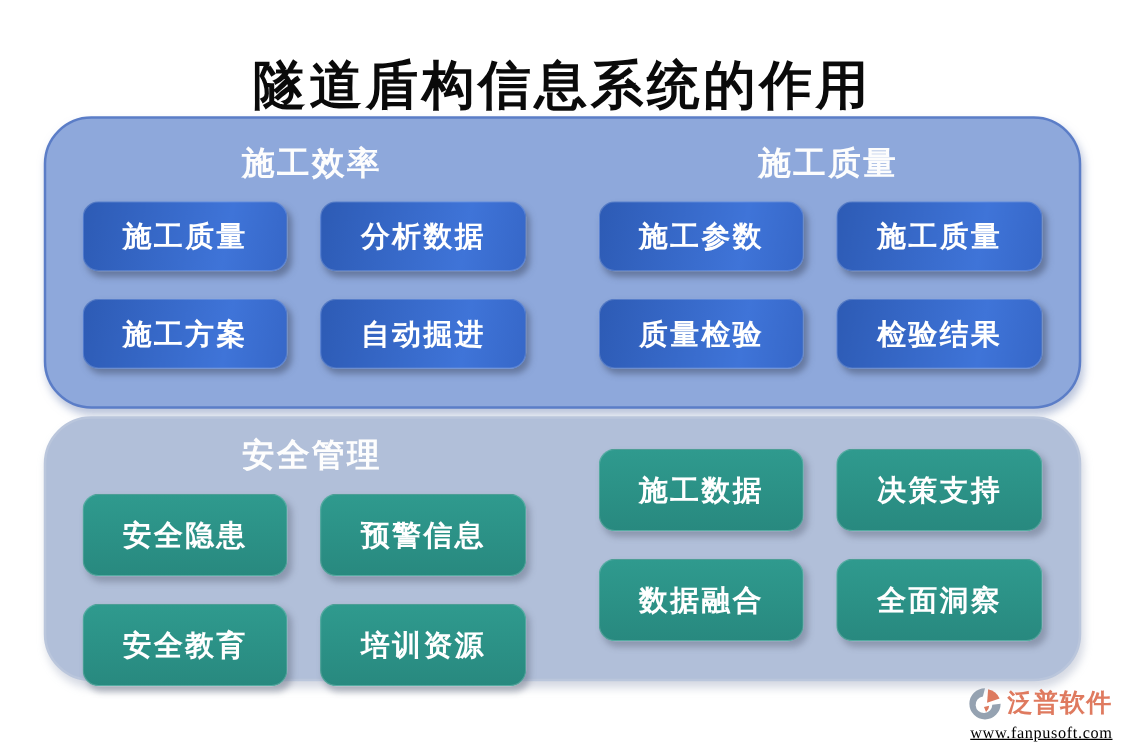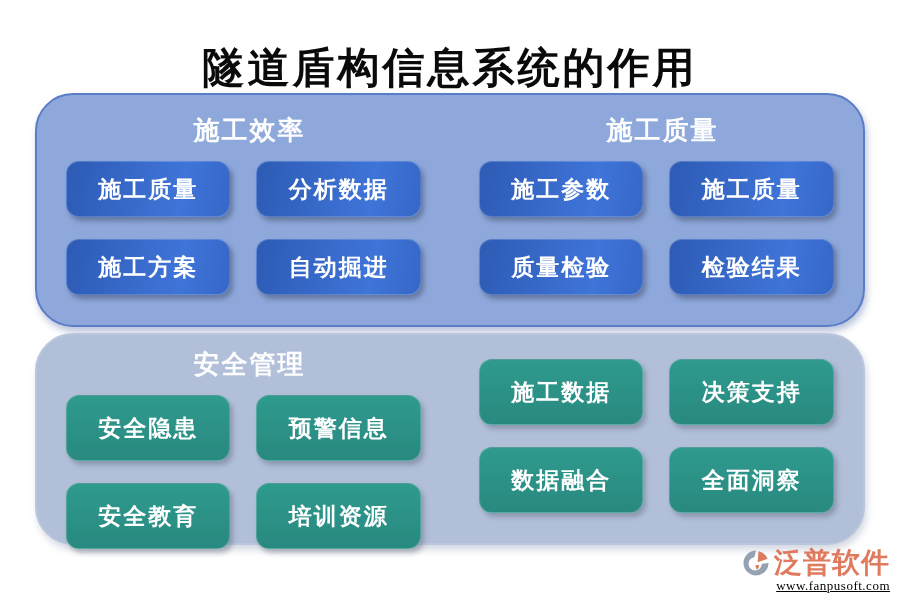--- a/index.html
+++ b/index.html
@@ -57,21 +57,21 @@
     background:linear-gradient(to bottom,#2f9a8e 0%,#28897f 100%);
     box-shadow:3px 4px 5px rgba(95,105,125,0.45);
   }
   .footer{
     position:absolute;right:10px;bottom:6px;
     display:flex;flex-direction:column;align-items:flex-end;
     cursor:pointer;
   }
   .brand-row{display:flex;align-items:center;gap:2px;}
   .brand-name{
-    font-size:28px;font-weight:bold;color:#df7a5f;letter-spacing:1px;line-height:28px;
+    font-size:20px;font-weight:bold;color:#df7a5f;letter-spacing:1px;line-height:28px;
   }
   .brand-url{
     font-size:13px;color:#000000;letter-spacing:0.5px;margin-top:0px;text-decoration:underline;
   }
   .logo-icon{width:32px;height:30px;display:block;}
 </style>
 </head>
 <body>
 
 <h1 class="title">隧道盾构信息系统的作用</h1>

